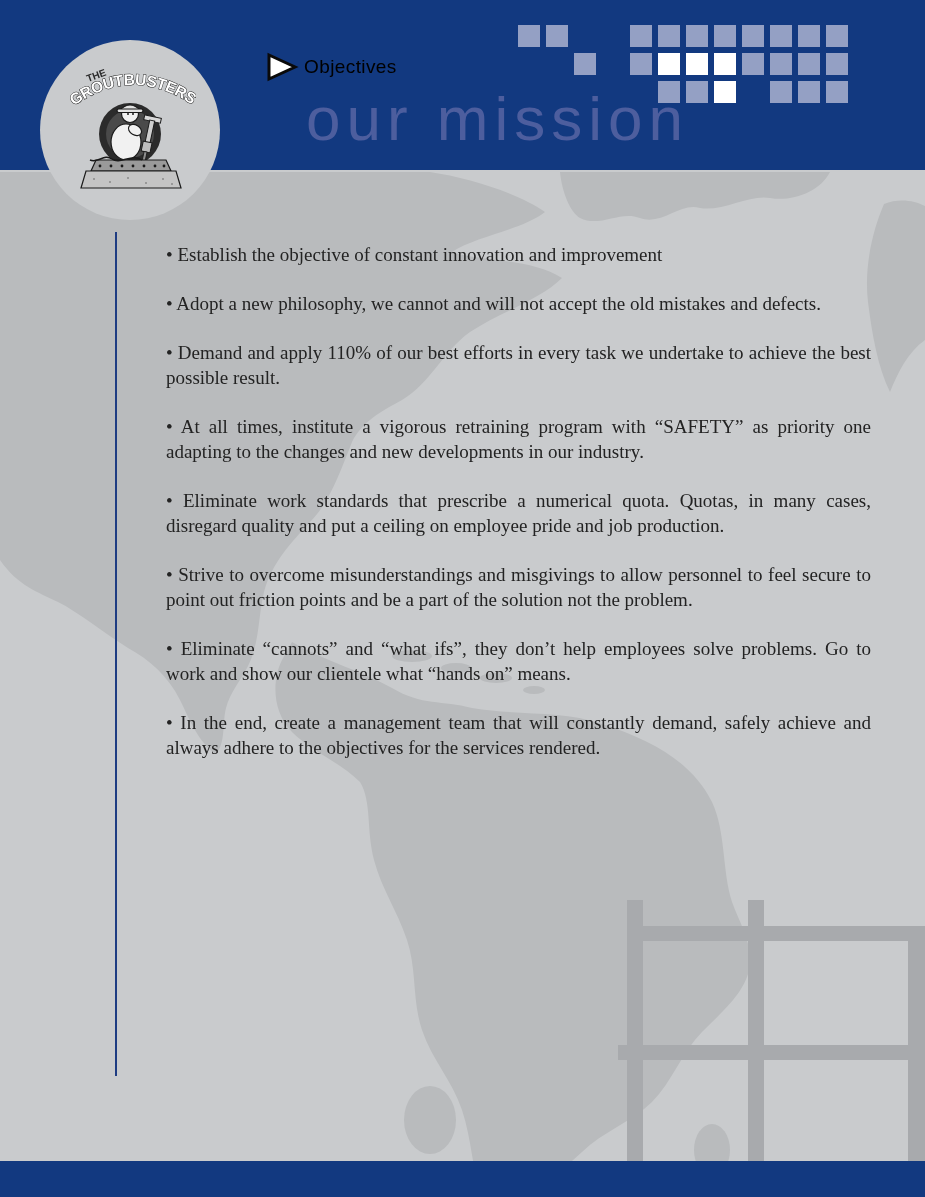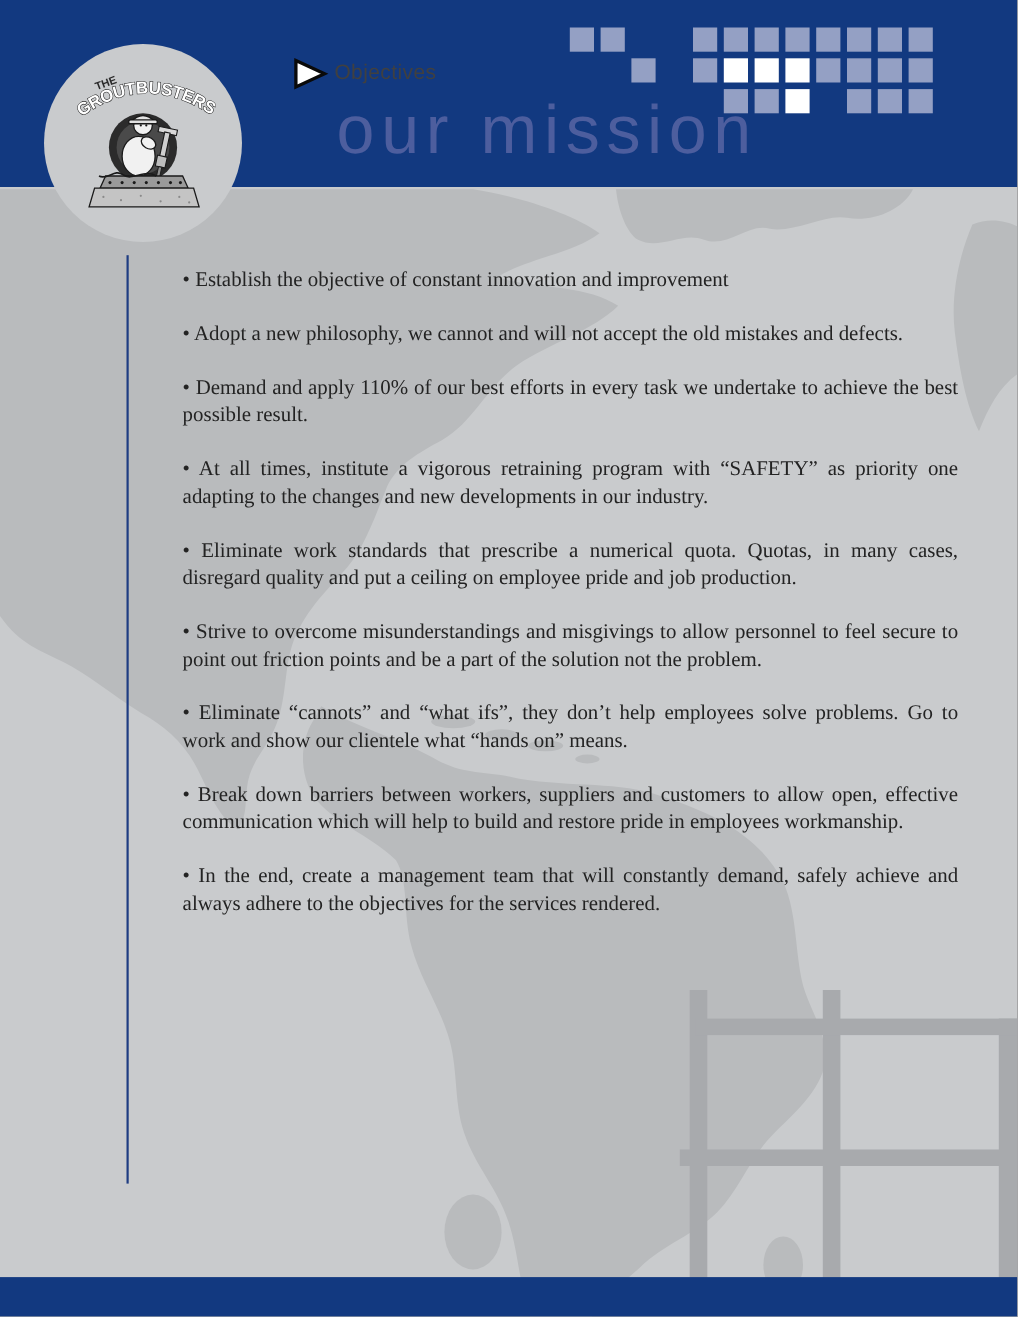--- a/index.html
+++ b/index.html
@@ -13,21 +13,21 @@
   #footer{position:absolute;left:0;top:1161px;width:925px;height:36px;background:var(--header_blue,#123980);z-index:6;}
   
   #logo-circle{
     position:absolute;left:40px;top:40px;width:180px;height:180px;border-radius:50%;
     background:var(--body_bg,#c9cbcd);z-index:3;
   }
   #logo-art{position:absolute;left:66px;top:58px;z-index:4;}
   
   #objectives-row{position:absolute;left:265px;top:51px;height:32px;z-index:4;display:flex;align-items:center;}
   #objectives-label{
-    position:absolute;left:304px;top:56px;z-index:4;color:#404040;font-size:19px;letter-spacing:.4px;
+    position:absolute;left:304px;top:56px;z-index:4;color:#000000;font-size:19px;letter-spacing:.4px;
   }
   #mission-title{
     position:absolute;left:306px;top:88px;z-index:4;
     color:var(--mission_text,#4d5e9e);font-size:62px;letter-spacing:6px;line-height:1;
   }
   #squares{
     position:absolute;left:518px;top:25px;z-index:4;
     display:grid;grid-template-columns:repeat(12,22px);grid-auto-rows:22px;gap:6px;
   }
   .cell{width:22px;height:22px;}
@@ -201,19 +201,18 @@
   <div id="rule-vertical"></div>
 
   <div id="mission-list">
       <p class="mi">• Establish the objective of constant innovation and improvement</p>
       <p class="mi">• Adopt a new philosophy, we cannot and will not accept the old mistakes and defects.</p>
       <p class="mi">• Demand and apply 110% of our best efforts in every task we undertake to achieve the best possible result.</p>
       <p class="mi">• At all times, institute a vigorous retraining program with “SAFETY” as priority one adapting to the changes and new developments in our industry.</p>
       <p class="mi">• Eliminate work standards that prescribe a numerical quota.  Quotas, in many cases, disregard quality and put a ceiling on employee pride and job production.</p>
       <p class="mi">• Strive to overcome misunderstandings and misgivings to allow personnel to feel secure to point out friction points and be a part of the solution not the problem.</p>
       <p class="mi">• Eliminate “cannots” and “what ifs”, they don’t help employees solve problems. Go to work and show our clientele what “hands on” means.</p>
-      <p class="mi">• Break down barriers between workers, suppliers and customers to allow open, effective communication which will help to build and restore pride in employees workmanship.</p>
       <p class="mi">• In the end, create a management team that will constantly demand, safely achieve and always adhere to the objectives for the services rendered.</p>
     </div>
 
   <div id="footer"></div>
 
 </div>
 
 </body></html>

